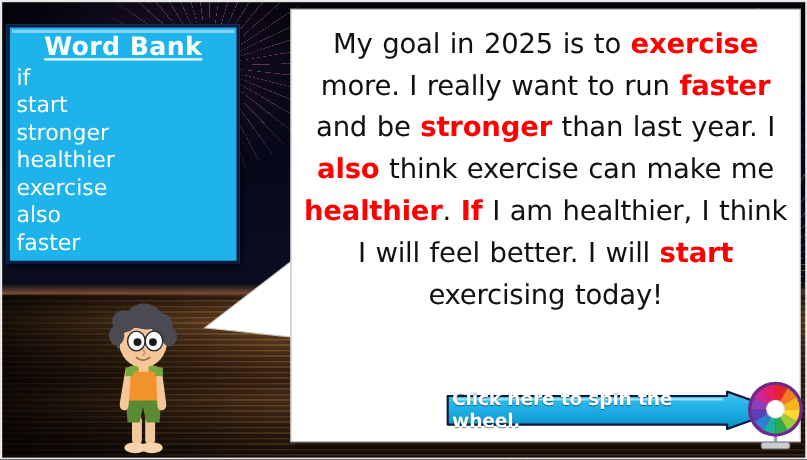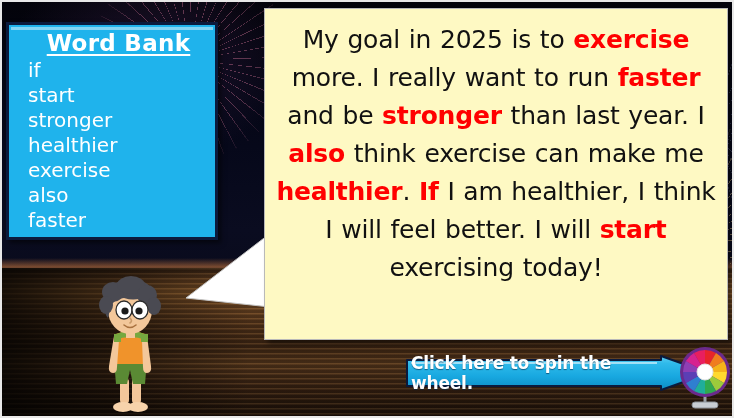--- a/index.html
+++ b/index.html
@@ -103,21 +103,20 @@
 
   
   #word-bank {
     position: absolute; left: 6px; top: 22px;
     width: 212px; height: 218px;
     background: #1fb3ec;
     border: 3px solid #0b1a3c;
     box-shadow: 3px 3px 5px rgba(0,0,0,0.55);
     box-sizing: border-box;
     overflow: hidden;
-    padding-left: 13px;
   }
   #word-bank::before {
     content: ""; position: absolute; left: 2px; top: 2px; right: 2px; height: 3px;
     background: rgba(255,255,255,0.45);
   }
   .wb-title {
     text-align: center;
     color: #ffffff;
     font-family: "DejaVu Sans", sans-serif;
     font-size: 23px;
@@ -133,22 +132,22 @@
     font-family: "DejaVu Sans", sans-serif;
     font-size: 20px;
     line-height: 25px;
     font-weight: 400;
     padding-left: 2px;
   }
 
   
   #speech-bubble {
     position: absolute; left: 264px; top: 8px;
-    width: 464px; height: 332px;
-    background: #fef9c3;
+    width: 464px; height: 394px;
+    background: #ffffff;
     border: 1px solid #b9b9b9;
     box-shadow: 4px 4px 5px rgba(0,0,0,0.45);
     box-sizing: border-box;
     z-index: 6;
   }
 
   .bubble-text {
     padding: 12px 10px 0 10px;
     text-align: center;
     font-family: "DejaVu Sans", sans-serif;

